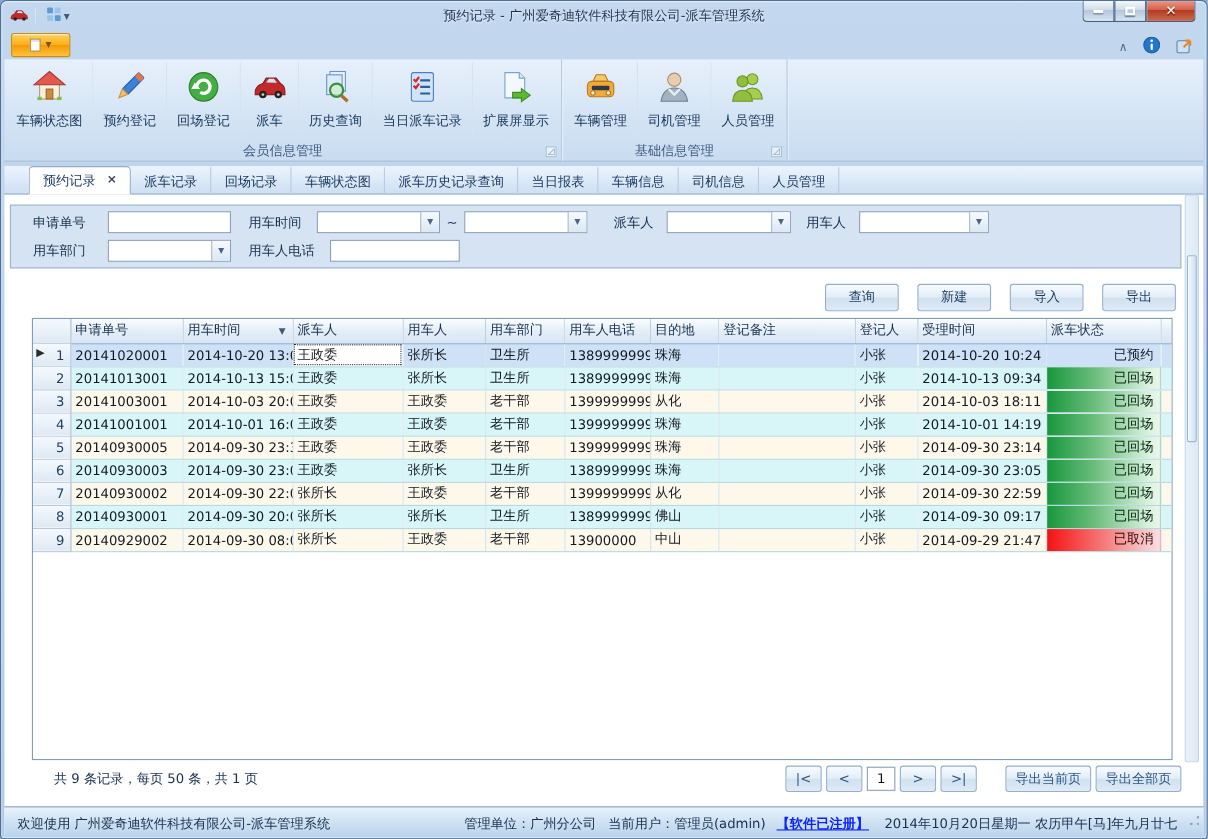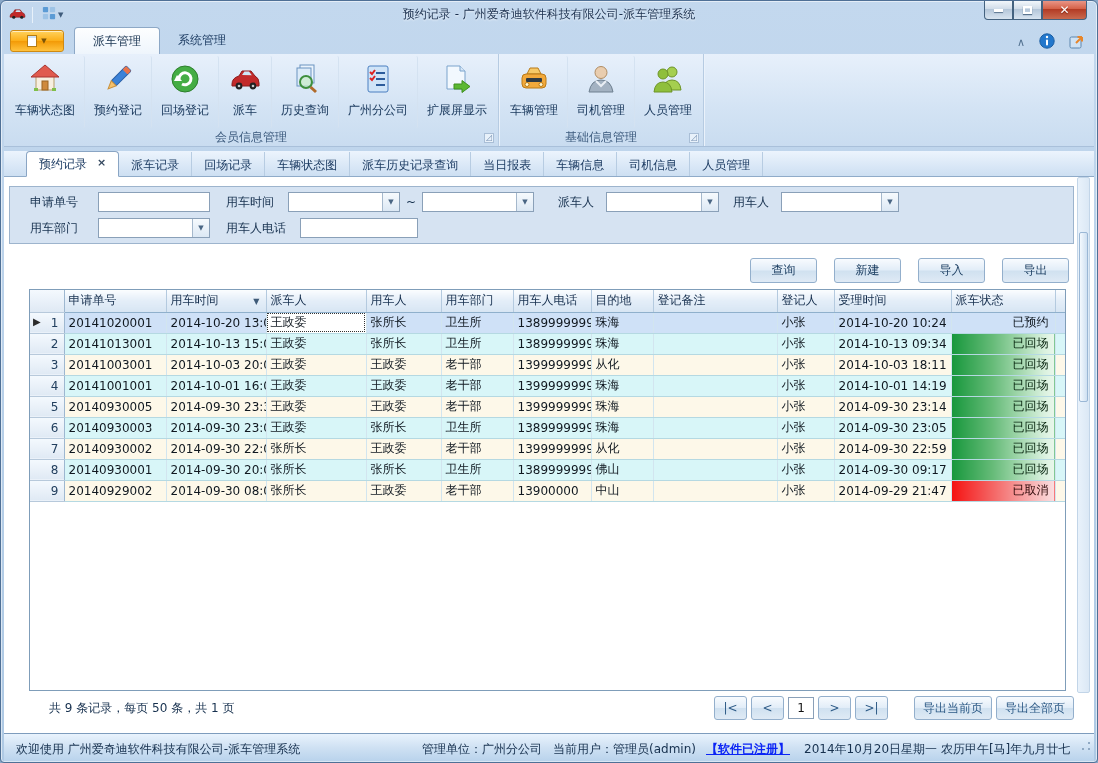--- a/index.html
+++ b/index.html
@@ -191,24 +191,20 @@
           <span class="glyph-close">✕</span>
         </span>
     </div>
   </div>
 
   <div class="ribbon-tabs">
     <div class="appbtn">
       <span class="doc"></span>
       <span class="dd-small">▼</span>
     </div>
-    <div class="rtabs" id="ribbon-tabs-container">
-        <div class="rtab active">派车管理</div>
-        <div class="rtab">系统管理</div>
-      </div>
     <div class="ribbon-right">
       <span class="chevron">∧</span>
       <span id="info-icon-slot"><svg width="16" height="16" viewBox="0 0 16 16">
             <circle cx="8" cy="8" r="7.2" fill="#2277cc" stroke="#1b5ea3"></circle>
             <rect x="7" y="6.5" width="2" height="6" rx="1" fill="#fff"></rect>
             <circle cx="8" cy="4" r="1.2" fill="#fff"></circle>
           </svg></span>
       <span id="about-icon-slot"><svg width="17" height="16" viewBox="0 0 17 16">
             <rect x="1" y="4" width="11" height="11" rx="1.5" fill="#cfe2f4" stroke="#5d86ae"></rect>
             <path d="M7 10 l6 -6 m0 0 h-4.5 m4.5 0 v4.5" stroke="#e8862a" stroke-width="2" fill="none"></path>
@@ -281,21 +277,21 @@
             <span class="ricon">
               <svg viewBox="0 0 32 32">
                 <rect x="6" y="3" width="20" height="26" rx="2" fill="#cfe4f8" stroke="#4a7fc0"></rect>
                 <line x1="14" y1="10" x2="23" y2="10" stroke="#2c5c9c" stroke-width="2"></line>
                 <line x1="14" y1="16" x2="23" y2="16" stroke="#2c5c9c" stroke-width="2"></line>
                 <line x1="14" y1="22" x2="23" y2="22" stroke="#2c5c9c" stroke-width="2"></line>
                 <path d="M8 9 l2 2 3 -4" stroke="#d22" stroke-width="2" fill="none"></path>
                 <path d="M8 15 l2 2 3 -4" stroke="#d22" stroke-width="2" fill="none"></path>
               </svg>
             </span>
-            <span class="rlabel">广州分公司</span>
+            <span class="rlabel">当日派车记录</span>
           </div>
           <div class="rib-btn">
             <span class="ricon">
               <svg viewBox="0 0 32 32">
                 <path d="M6 3 h13 l5 5 v18 h-18 z" fill="#f2f8fe" stroke="#7aa3cc"></path>
                 <path d="M19 3 v5 h5" fill="#d7e7f7" stroke="#7aa3cc"></path>
                 <path d="M13 21 h8 v-3.5 l8 6 -8 6 v-3.5 h-8 z" fill="#5cb832" stroke="#3e8f1e"></path>
               </svg>
             </span>
             <span class="rlabel">扩展屏显示</span>

